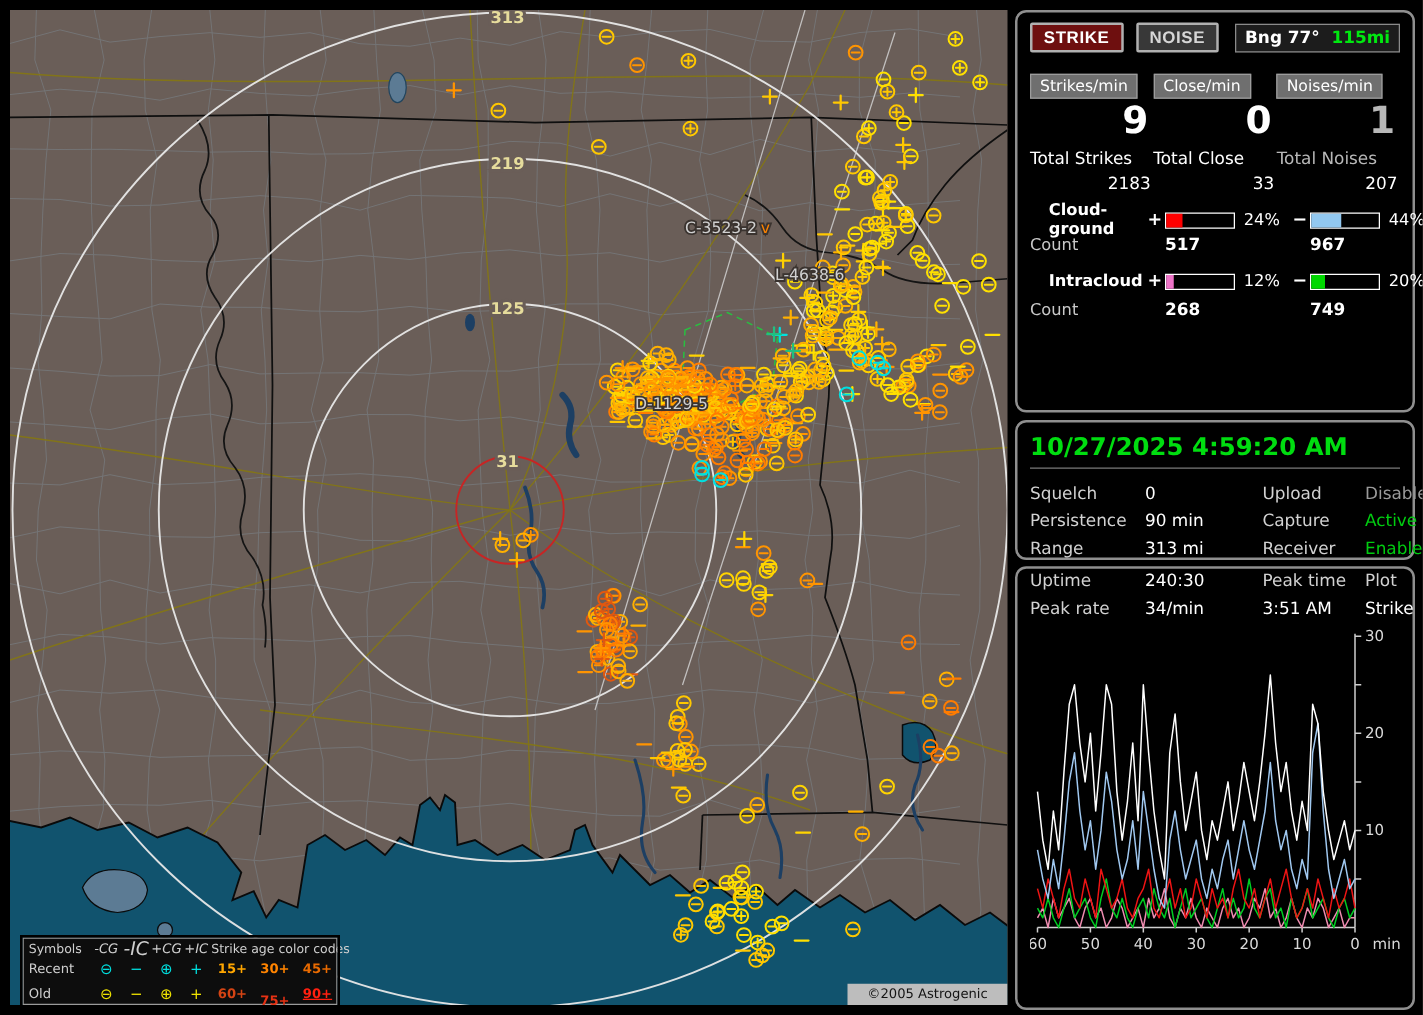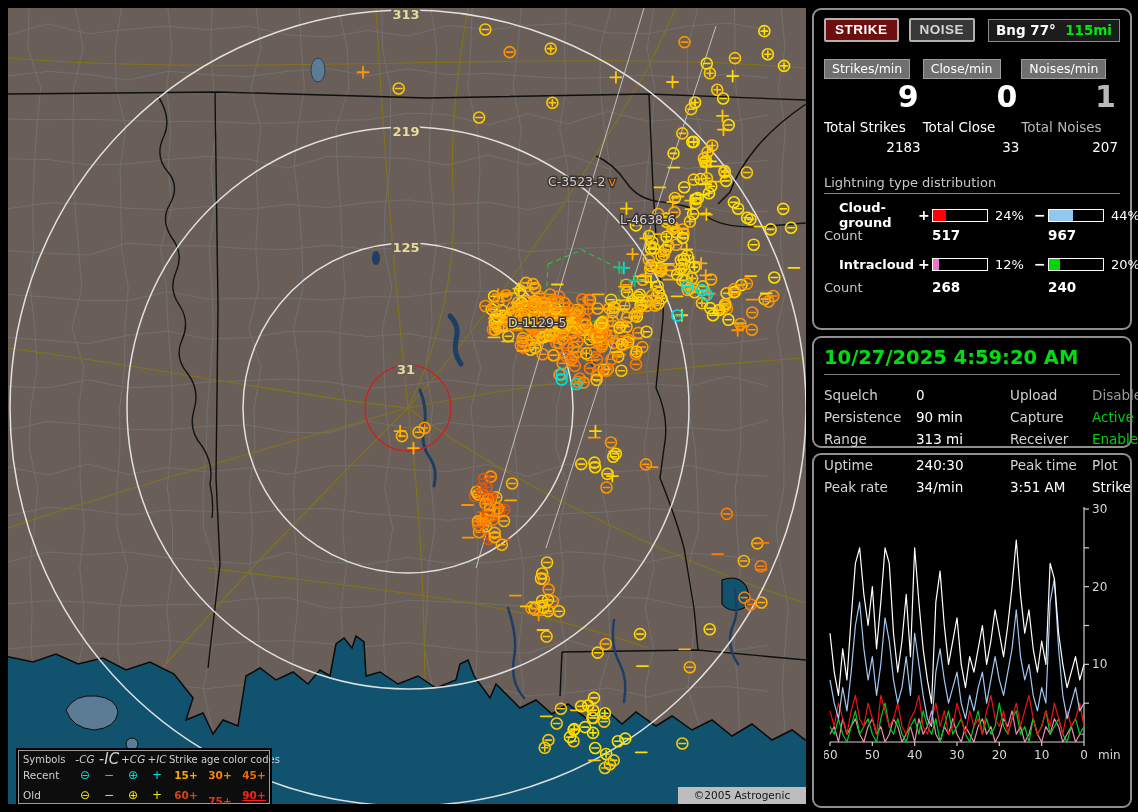--- a/index.html
+++ b/index.html
@@ -2617,21 +2617,20 @@
         <div class="cnt-total">33</div>
       </div>
       <div>
         <span class="cnt-label">Noises/min</span>
         <div class="cnt-rate muted">1</div>
         <div class="cnt-total-label muted">Total Noises</div>
         <div class="cnt-total">207</div>
       </div>
     </div>
 
-    <div class="dist-title">Lightning type distribution</div>
 
     <div class="dist-row">
       <span class="dist-name">Cloud-ground</span>
       <span class="sign">+</span>
       <span class="bar">
           <span class="bar-fill" style="display: block; width: 24%; background: rgb(255, 0, 0);"></span>
         </span>
       <span class="pct">24%</span>
       <span class="sign">−</span>
       <span class="bar">
@@ -2658,21 +2657,21 @@
       <span class="bar">
           <span class="bar-fill" style="display: block; width: 20%; background: rgb(0, 216, 0);"></span>
         </span>
       <span class="pct">20%</span>
     </div>
     <div class="count-row">
       <span class="count-label">Count</span>
       <span></span>
       <span class="count-val">268</span>
       <span></span>
-      <span class="count-val">240</span>
+      <span class="count-val">749</span>
     </div>
   </div>
 
   <div class="panel" id="panel2">
     <div class="datetime">10/27/2025 4:59:20 AM</div>
     <div class="stat-grid">
       <span class="lbl">Squelch</span>
       <span class="val">0</span>
       <span class="lbl">Upload</span>
       <span class="val" style="color: rgb(154, 154, 154);">Disabled</span>

